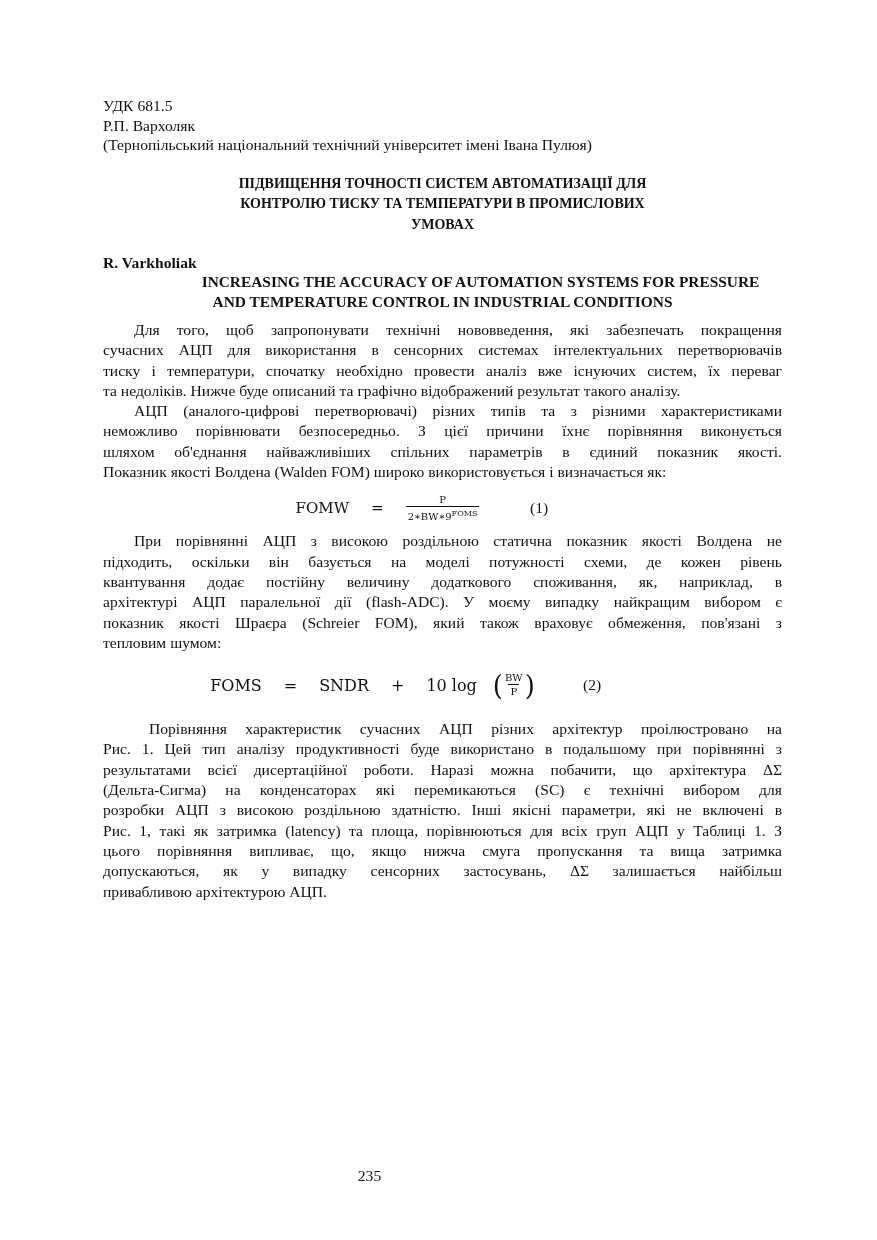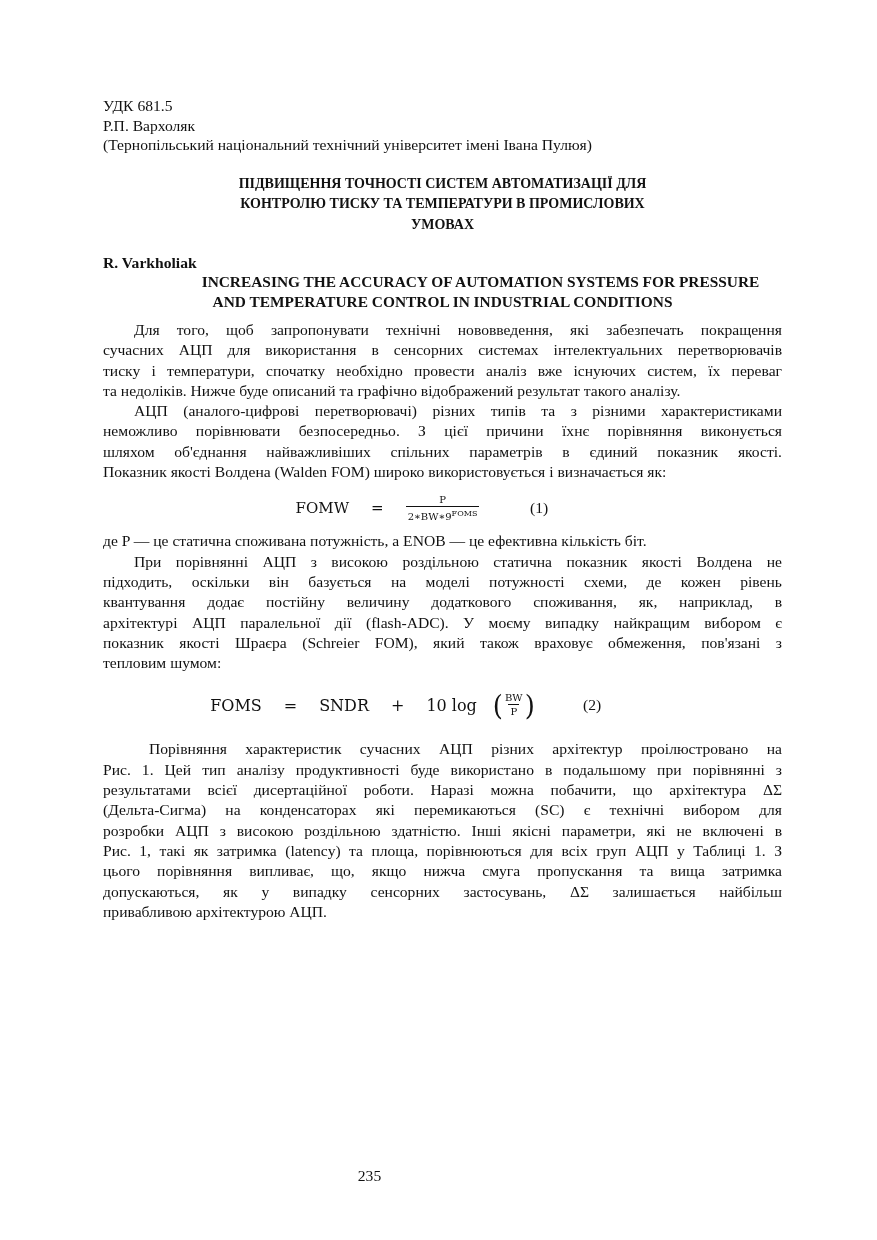--- a/index.html
+++ b/index.html
@@ -68,23 +68,20 @@
       <span>FOMW</span>
       <span>=</span>
       <span class="frac">
         <span class="num">P</span>
         <span class="den"><span>2∗BW∗9</span><sup>FOMS</sup></span>
       </span>
     </span>
     <span class="eqno">(1)</span>
   </div>
 
-  <div class="para">
-    <span class="jl last">де P — це статична споживана потужність, а ENOB — це ефективна кількість біт.</span>
-  </div>
 
   <div class="para">
     <span class="jl" style="padding-left:31px">При порівнянні АЦП з високою роздільною статична показник якості Волдена не</span>
     <span class="jl">підходить, оскільки він базується на моделі потужності схеми, де кожен рівень</span>
     <span class="jl">квантування додає постійну величину додаткового споживання, як, наприклад, в</span>
     <span class="jl">архітектурі АЦП паралельної дії (flash-ADC). У моєму випадку найкращим вибором є</span>
     <span class="jl">показник якості Шраєра (Schreier FOM), який також враховує обмеження, пов'язані з</span>
     <span class="jl last">тепловим шумом:</span>
   </div>
 

